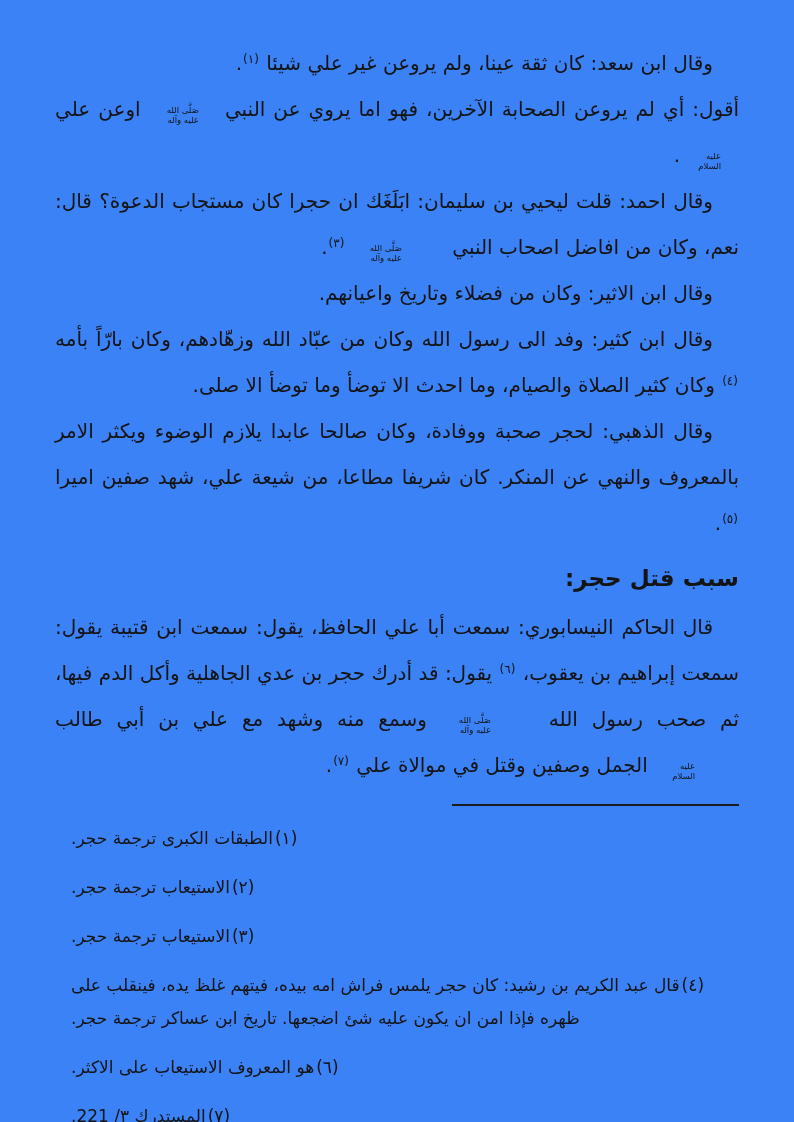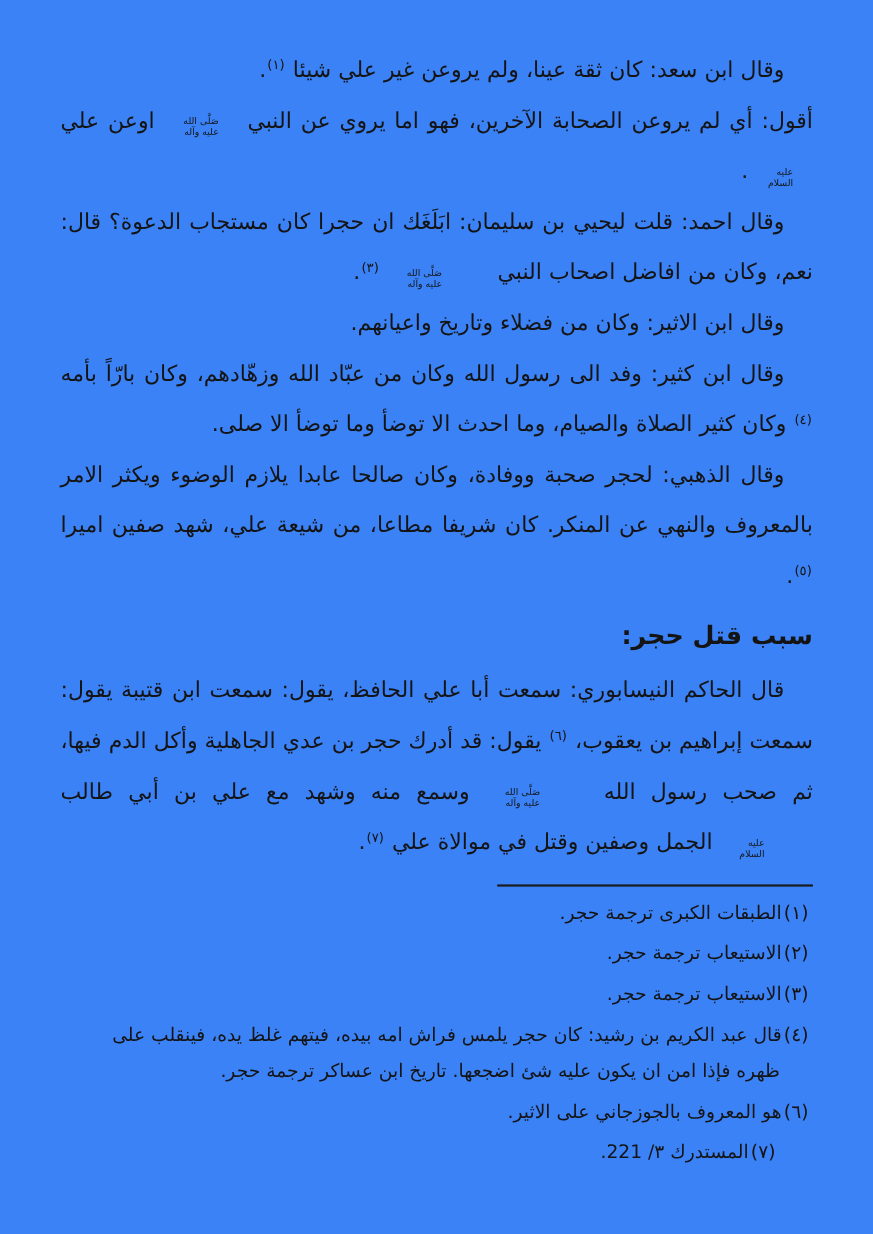--- a/index.html
+++ b/index.html
@@ -29,21 +29,21 @@
   .honorific span{display:block;}
   sup.fn-ref{
     font-size:12px;line-height:0;vertical-align:7px;margin:0 1px;
   }
   .footnote-separator{
     width:287px;height:2px;background:#1c1c1c;
     margin:16px 0 8px 0; 
   }
   .footnotes{font-size:17px;line-height:33px;}
   p.footnote{
-    margin:4px;text-align:right;
+    margin:16px;text-align:left;
     padding-right:26px;text-indent:-26px; 
   }
   p.footnote.shifted{margin-right:34px;}
   .fn-marker{margin-left:2px;}
 </style>
 </head>
 <body>
 
 <div class="page">
 
@@ -58,17 +58,17 @@
       <p class="body-par indent">قال الحاكم النيسابوري: سمعت أبا علي الحافظ، يقول: سمعت ابن قتيبة يقول: سمعت إبراهيم بن يعقوب، <sup class="fn-ref">(٦)</sup> يقول: قد أدرك حجر بن عدي الجاهلية وأكل الدم فيها، ثم صحب رسول الله <span class="honorific"><span>صَلَّى الله</span><span>عليه وآله</span></span> وسمع منه وشهد مع علي بن أبي طالب <span class="honorific"><span>عليه</span><span>السلام</span></span> الجمل وصفين وقتل في موالاة علي <sup class="fn-ref">(٧)</sup>.</p>
     </main>
 
   <div class="footnote-separator"></div>
 
   <footer class="footnotes" id="footnotes-host">
       <p class="footnote"><span class="fn-marker">(١)</span><span>الطبقات الكبرى ترجمة حجر.</span></p>
       <p class="footnote"><span class="fn-marker">(٢)</span><span>الاستيعاب ترجمة حجر.</span></p>
       <p class="footnote"><span class="fn-marker">(٣)</span><span>الاستيعاب ترجمة حجر.</span></p>
       <p class="footnote"><span class="fn-marker">(٤)</span><span>قال عبد الكريم بن رشيد: كان حجر يلمس فراش امه بيده، فيتهم غلظ يده، فينقلب على ظهره فإذا امن ان يكون عليه شئ اضجعها. تاريخ ابن عساكر ترجمة حجر.</span></p>
-      <p class="footnote"><span class="fn-marker">(٦)</span><span>هو المعروف بالجوزجاني على الاثير.</span></p>
+      <p class="footnote"><span class="fn-marker">(٦)</span><span>هو المعروف الاستيعاب على الاكثر.</span></p>
       <p class="footnote shifted"><span class="fn-marker">(٧)</span><span>المستدرك ٣/ 221.</span></p>
     </footer>
 
 </div>
 
 </body></html>

